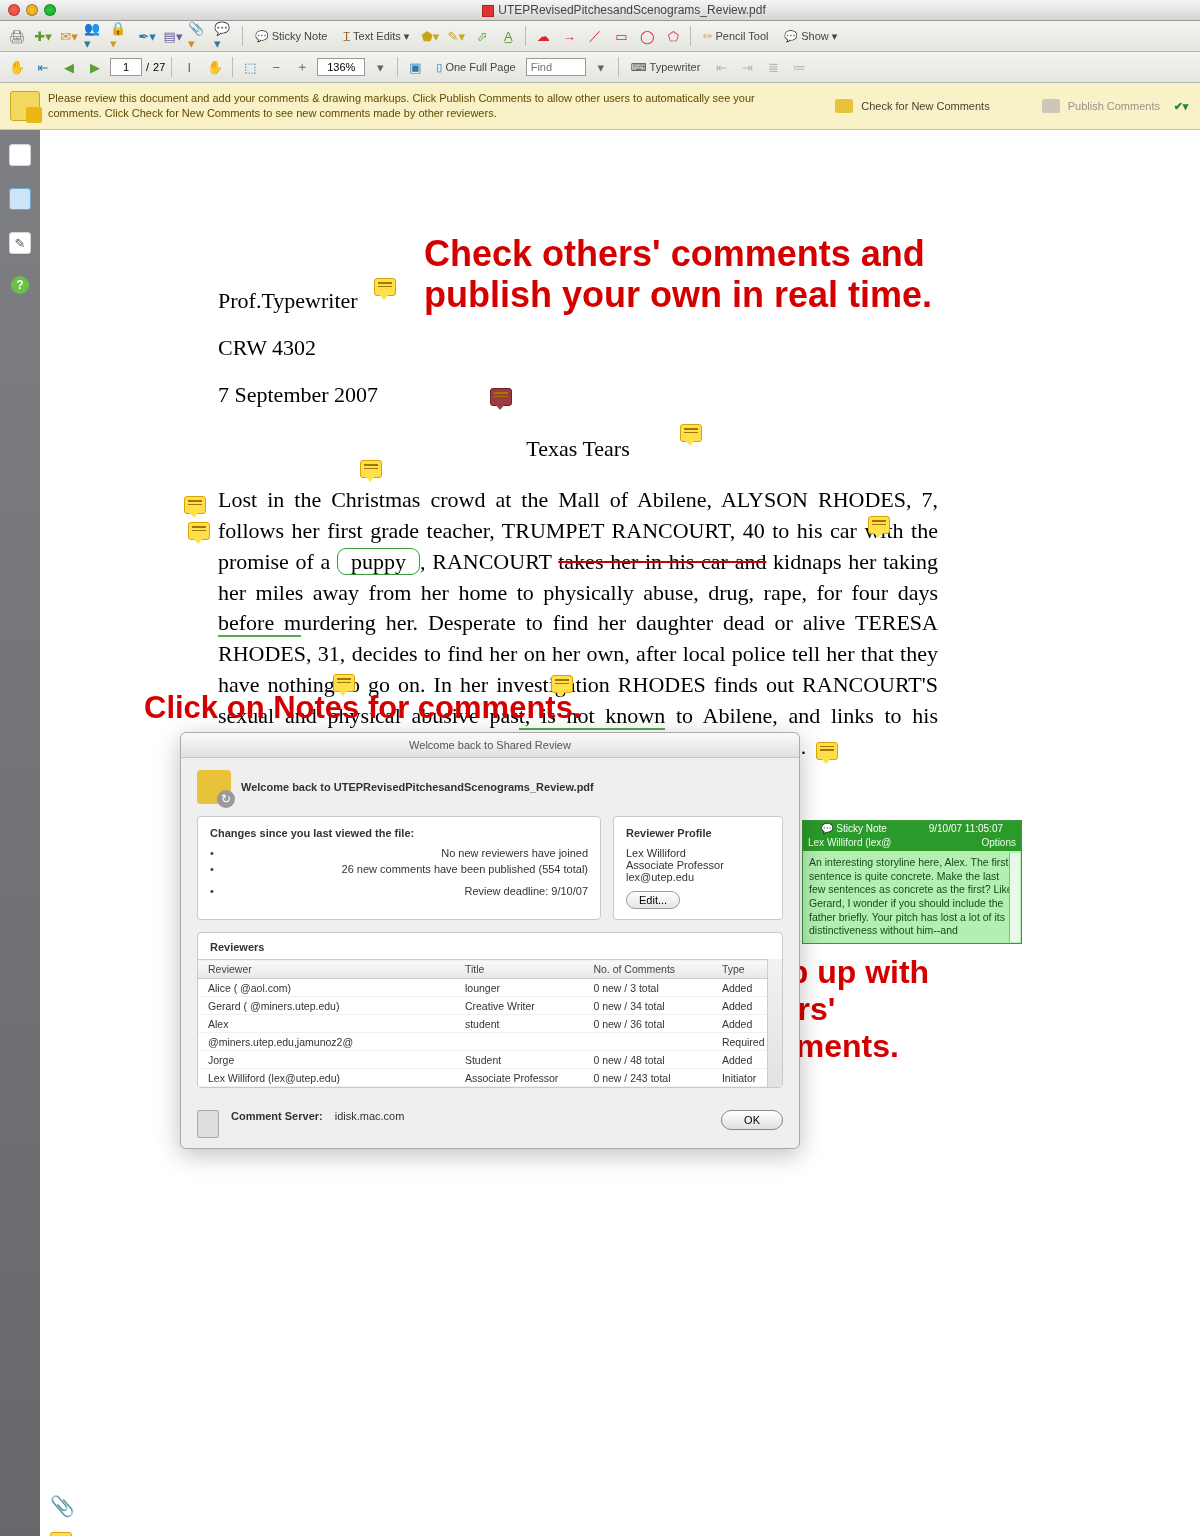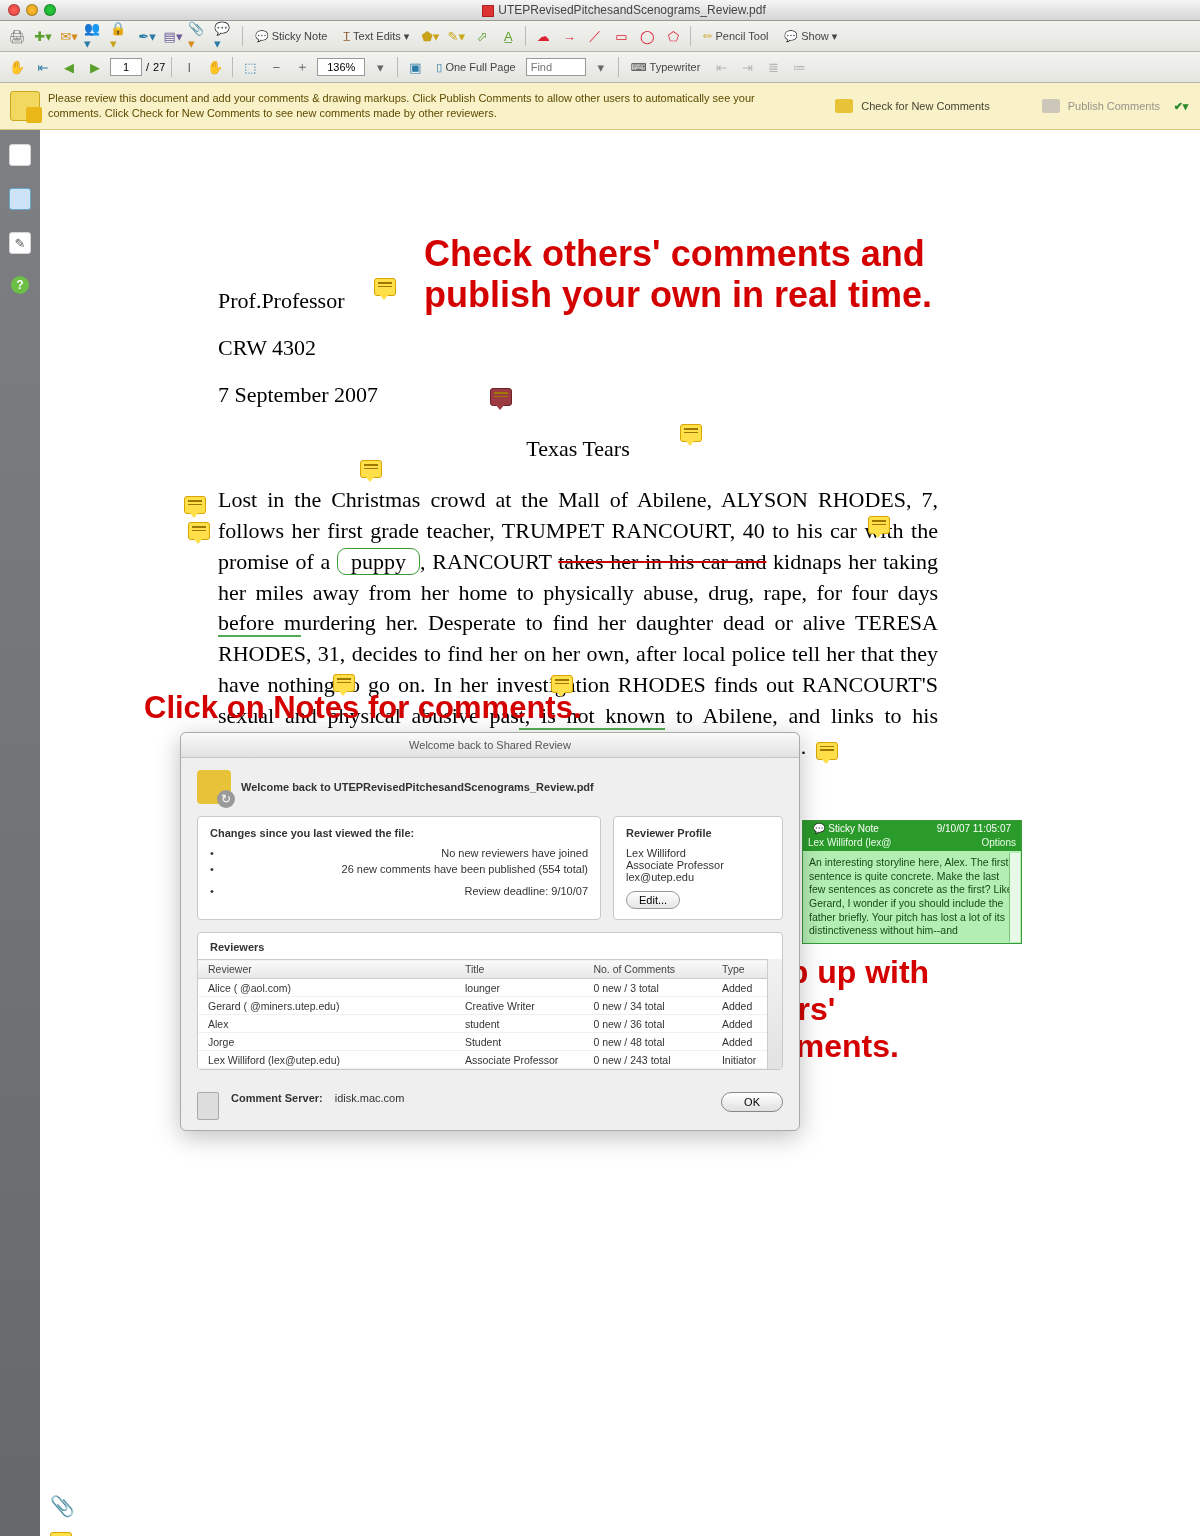--- a/index.html
+++ b/index.html
@@ -46,21 +46,21 @@
     .underline-edit { border-bottom: 2px solid #5a5; }
     .circle-anno { border: 1.5px solid #3a9a3a; border-radius: 9px; padding: 0 13px; }
     .sticky { position: absolute; width: 22px; height: 18px; background: #ffe04a; border: 1.5px solid #d9a300; border-radius: 3px; cursor: pointer; }
     .sticky::after { content: ""; position: absolute; left: 4px; bottom: -5px; width: 0; height: 0; border-left: 5px solid transparent; border-right: 5px solid transparent; border-top: 6px solid #ffe04a; }
     .sticky .bars { position: absolute; left: 3px; top: 3px; right: 3px; }
     .sticky .bars::before, .sticky .bars::after { content: ""; display: block; height: 1.5px; background: #a07700; margin-bottom: 2px; }
     .sticky.red { background: #9c3b42; border-color: #6a2229; }
     .sticky.red::after { border-top-color: #9c3b42; }
     .anno-text { position: absolute; font-family: Verdana, "Arial Black", sans-serif; font-weight: 900; color: #d40000; line-height: 1.15; }
     .popup { position: absolute; width: 220px; background: #b3eeb3; border: 1px solid #3a9a3a; font-family: "Lucida Grande", sans-serif; font-size: 10.5px; }
-    .popup-hdr { background: #2a9a2a; color: #fff; display: flex; justify-content: space-between; padding: 2px 10px; font-size: 10px; }
+    .popup-hdr { background: #2a9a2a; color: #fff; display: flex; justify-content: space-between; padding: 2px 18px; font-size: 10px; }
     .popup-sub { background: #2a9a2a; color: #eaffea; display: flex; justify-content: space-between; padding: 1px 5px 3px; font-size: 10px; }
     .popup-body { padding: 5px 6px; color: #1a4a1a; line-height: 1.3; }
     .popup .scroll { position: absolute; right: 1px; top: 32px; bottom: 1px; width: 11px; background: #e8f9e8; border-left: 1px solid #7cc57c; }
     .dialog { position: absolute; left: 140px; top: 602px; width: 620px; background: #efefef; border: 1px solid #aaa; border-radius: 6px; box-shadow: 0 6px 24px rgba(0,0,0,.25); font-family: "Lucida Grande", sans-serif; font-size: 11px; color: #333; }
     .dialog-title { text-align: center; padding: 6px; background: linear-gradient(#fafafa,#e1e1e1); border-bottom: 1px solid #c5c5c5; border-radius: 6px 6px 0 0; color: #555; }
     .dialog-body { padding: 12px 16px; }
     .welcome-row { display: flex; align-items: center; gap: 10px; margin-bottom: 12px; }
     .welcome-icon { width: 34px; height: 34px; background: #e8c238; border-radius: 4px; position: relative; }
     .welcome-icon::after { content: "↻"; position: absolute; right: -4px; bottom: -4px; width: 18px; height: 18px; background: #9a9a9a; border-radius: 50%; color: #fff; display: flex; align-items: center; justify-content: center; font-size: 12px; }
     .welcome-text { font-weight: bold; }
@@ -197,21 +197,21 @@
   <div class="left-rail">
     <div class="rail-btn rail-page"></div>
     <div class="rail-btn rail-book"></div>
     <div class="rail-btn rail-sig"></div>
     <div class="rail-btn rail-help">?</div>
   </div>
 
   <div class="canvas">
 
     <div class="doc">
-      <div class="h">Prof.Professor</div>
+      <div class="h">Prof.Typewriter</div>
       <div class="h">CRW 4302</div>
       <div class="h">7 September 2007</div>
       <div class="center">Texas Tears</div>
       <div class="body">
         <span>Lost in the Christmas crowd at the Mall of Abilene, ALYSON RHODES, 7, follows her first grade teacher, TRUMPET RANCOURT, 40 to his car with the promise of a </span><span class="circle-anno">puppy</span><span>, RANCOURT </span><span class="strike">takes her in his car and</span><span> kidnaps her taking her miles away from her home to physically abuse, drug, rape, for four days </span><span class="underline-edit">before m</span><span>urdering her. Desperate to find her daughter dead or alive TERESA RHODES, 31, decides to find her on her own, after local police tell her that they have nothing to go on. In her investigation RHODES finds out RANCOURT'S sexual and physical abusive pas</span><span class="underline-edit">t, is not known</span><span> to Abilene, and links to his criminal patterns to missing children throughout the state of Texas.</span>
         <span class="sticky" style="position:relative; display:inline-block; vertical-align:middle; left:4px; top:2px;"><span class="bars"></span></span>
       </div>
     </div>
 
     <div class="sticky" style="left:334px; top:148px;">
@@ -327,20 +327,26 @@
                     <td>0 new / 34 total</td>
                     <td>Added</td>
                   </tr>
                   <tr>
                     <td>Alex</td>
                     <td>student</td>
                     <td>0 new / 36 total</td>
                     <td>Added</td>
                   </tr>
                   <tr>
+                    <td>          @miners.utep.edu,jamunoz2@</td>
+                    <td></td>
+                    <td></td>
+                    <td>Required</td>
+                  </tr>
+                  <tr>
                     <td>Jorge</td>
                     <td>Student</td>
                     <td>0 new / 48 total</td>
                     <td>Added</td>
                   </tr>
                   <tr>
                     <td>Lex Williford (lex@utep.edu)</td>
                     <td>Associate Professor</td>
                     <td>0 new / 243 total</td>
                     <td>Initiator</td>

